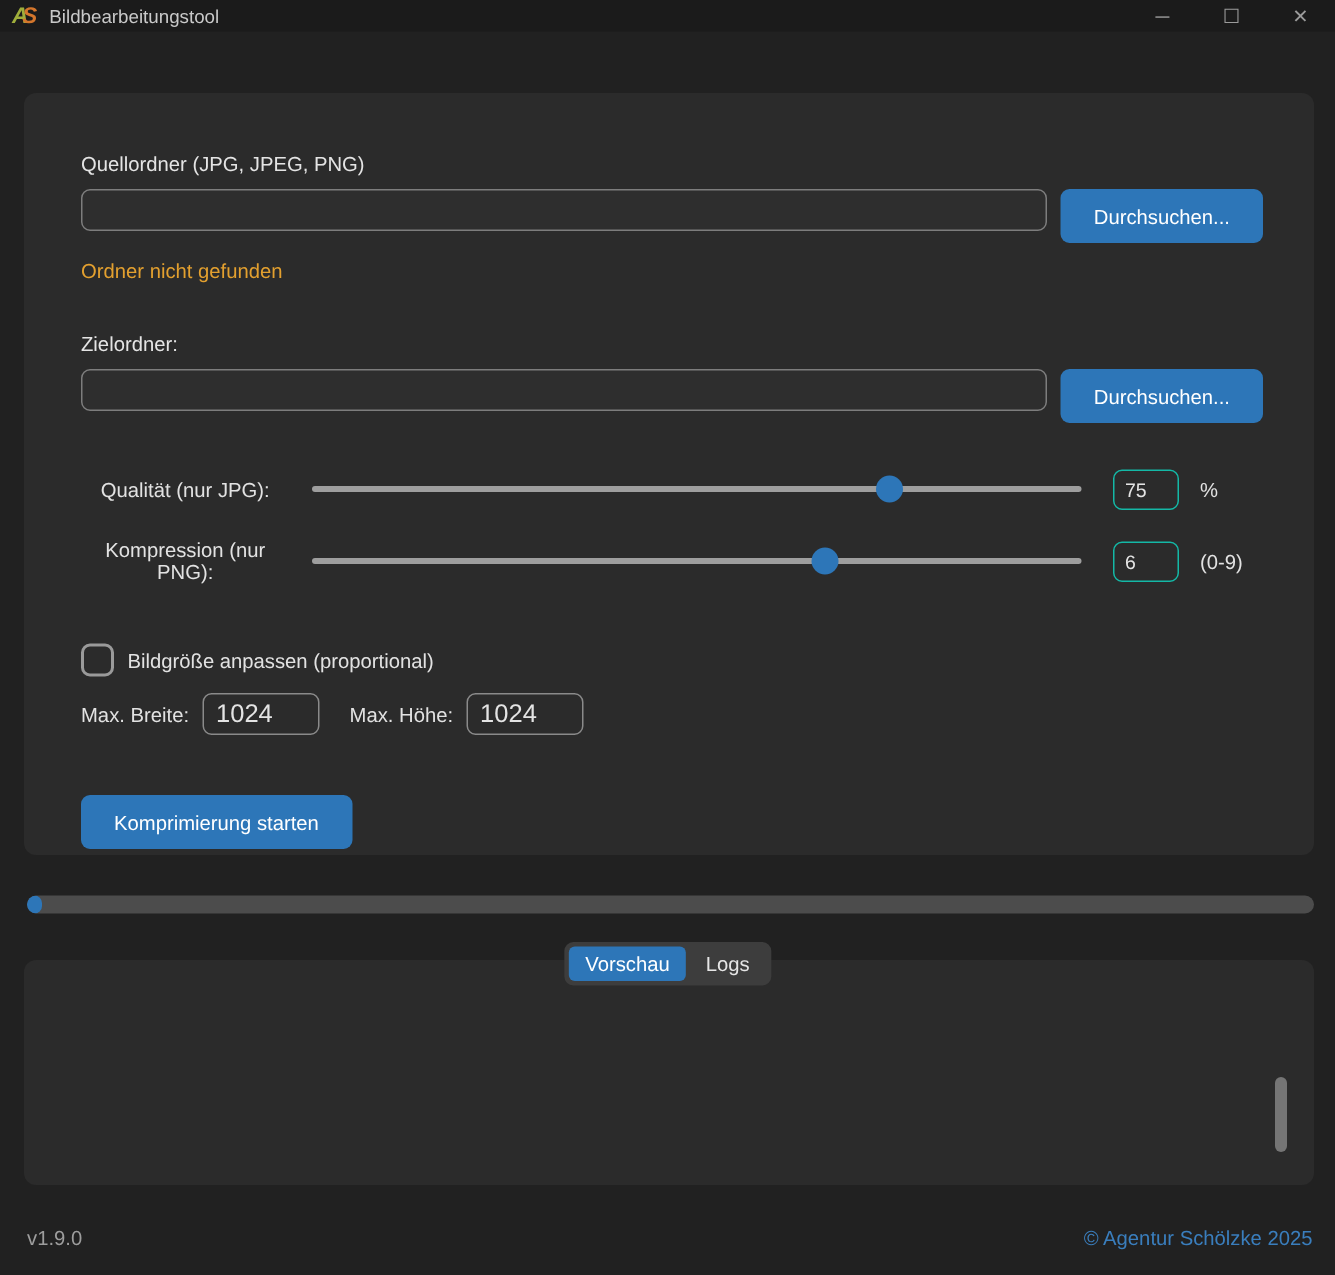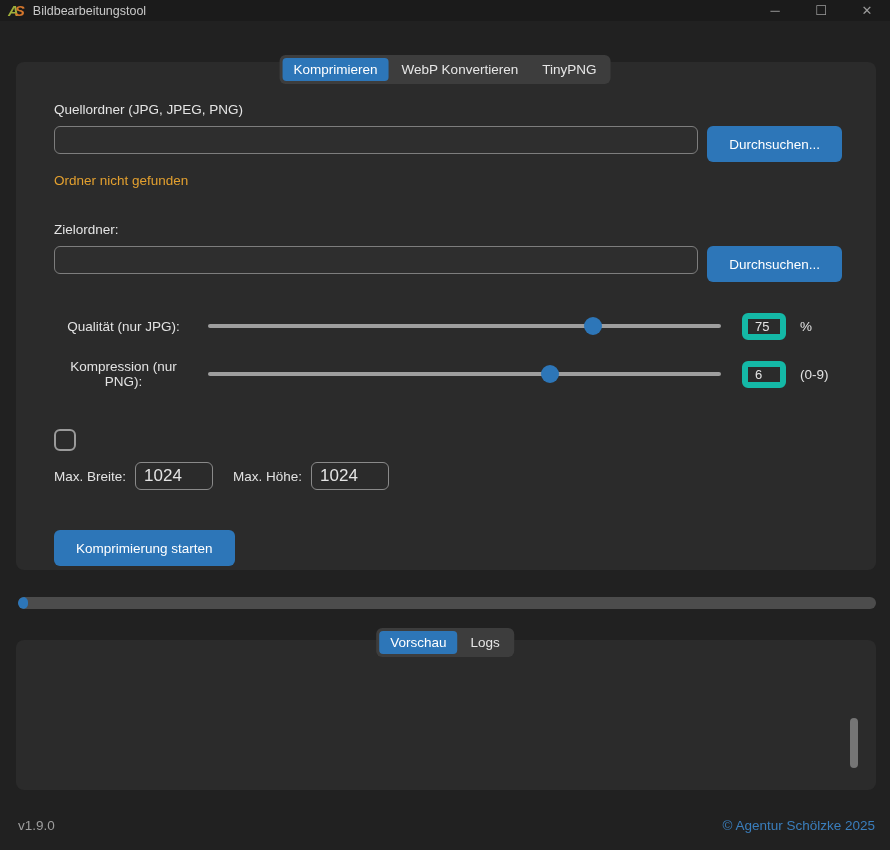--- a/index.html
+++ b/index.html
@@ -94,21 +94,21 @@
     background: #9e9e9e; border-radius: 2px;
   }
   .slider-handle {
     position: absolute; top: 0;
     width: 18px; height: 18px; border-radius: 50%;
     background: #2d76b8;
   }
   .value-box {
     width: 44px; height: 27px;
     background: #2b2b2b;
-    border: 6px solid #14b8a6;
+    border: 1px solid #14b8a6;
     border-radius: 6px;
     color: #e4e4e4; font-size: 13px;
     padding: 0 7px;
     outline: none;
     font-family: "Liberation Sans", sans-serif;
     flex-shrink: 0;
   }
   .unit-label { font-size: 13.5px; margin-left: 14px; width: 42px; flex-shrink: 0; }
   
   .checkbox-row { display: flex; align-items: center; margin-top: 41px; }
@@ -185,25 +185,20 @@
       <span class="ls">S</span>
     </span>
     <span>Bildbearbeitungstool</span>
     <div class="win-controls">
       <div class="win-btn">─</div>
       <div class="win-btn">☐</div>
       <div class="win-btn close">✕</div>
     </div>
   </div>
 
-  <div class="tab-pill" style="top: 55px;">
-    <div class="tab active">Komprimieren</div>
-    <div class="tab">WebP Konvertieren</div>
-    <div class="tab">TinyPNG</div>
-  </div>
 
   <div class="panel panel-top">
 
     <div class="field-label">Quellordner (JPG, JPEG, PNG)</div>
     <div class="input-row">
       <input class="text-input" type="text" value="" style="">
       <button class="btn">Durchsuchen...</button>
     </div>
     <div class="error-text">Ordner nicht gefunden</div>
 
@@ -228,20 +223,21 @@
       <div class="slider-track-wrap">
         <div class="slider-track"></div>
         <div class="slider-handle handle" style="left: calc(66.7% - 9px);"></div>
       </div>
       <input class="value-box" type="text" value="6" style="">
       <div class="unit-label">(0-9)</div>
     </div>
 
     <div class="checkbox-row">
       <div class="checkbox"></div>
+      <div class="checkbox-label">Bildgröße anpassen (proportional)</div>
     </div>
 
     <div class="size-row">
       <div class="size-label">Max. Breite:</div>
       <input class="size-input" type="text" value="1024" style="">
       <div class="size-gap"></div>
       <div class="size-label">Max. Höhe:</div>
       <input class="size-input" type="text" value="1024" style="">
     </div>
 

